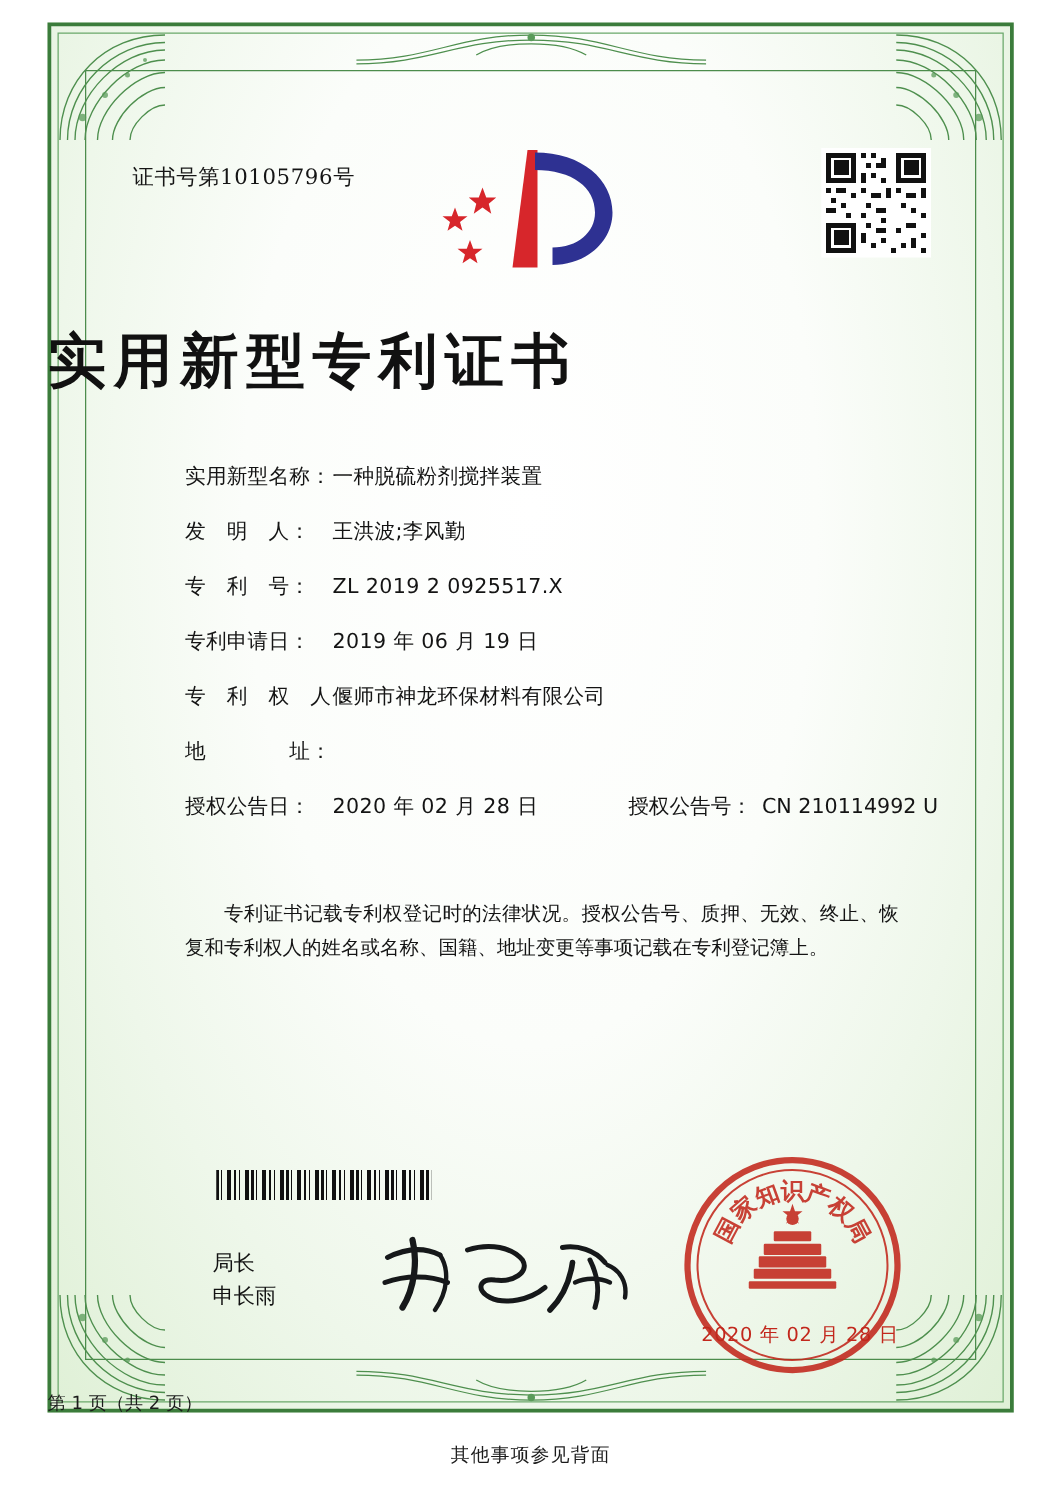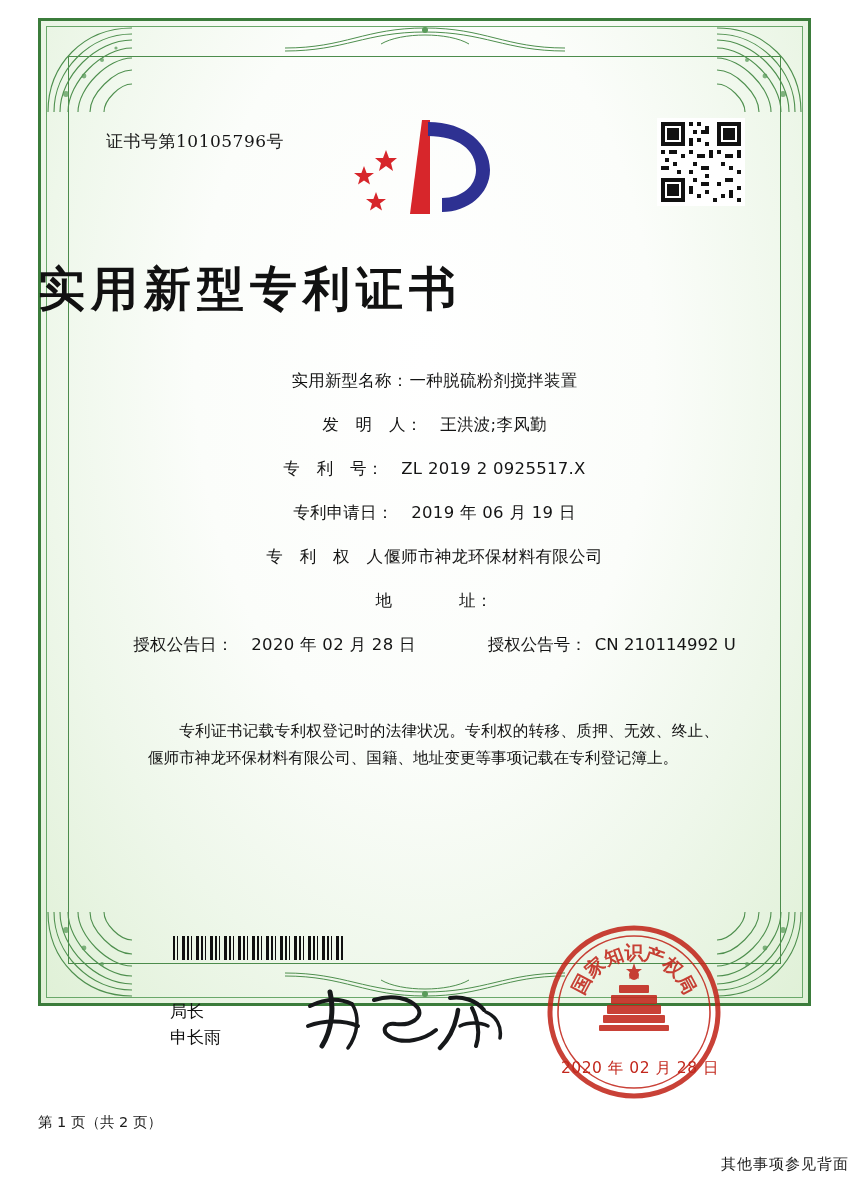--- a/index.html
+++ b/index.html
@@ -15,21 +15,21 @@
     position: relative;
     overflow: hidden;
   }
 
   
   .cert-page {
     position: absolute;
     left: 38px;
     top: 18px;
     width: 773px;
-    height: 988px;
+    height: 1112px;
     background:
       radial-gradient(ellipse at 50% 35%, #ffffff 0%, #fbfdfa 42%, #eef7ea 70%, #dff0d6 100%);
     box-sizing: border-box;
   }
 
   
   .frame-outer {
     position: absolute;
     inset: 0;
     border: 3px solid #3b7c3b;
@@ -120,21 +120,20 @@
     right: 90px;
     font-size: 16.5px;
     color: #141414;
     font-family: "DejaVu Sans", "Liberation Sans", sans-serif;
   }
   .field-row {
     display: flex;
     align-items: baseline;
     margin-bottom: 22px;
     white-space: nowrap;
-    justify-content: center;
   }
   .field-label {
     width: 118px;
     flex: none;
     letter-spacing: 0.2px;
   }
   .field-value {
     letter-spacing: 0.3px;
   }
   .field-row.dual .second-label {
@@ -221,21 +220,21 @@
     left: 0; right: 0;
     top: 1095px;
     font-size: 14.5px;
     color: #1b1b1b;
     font-family: "DejaVu Sans", "Liberation Sans", sans-serif;
   }
   .back-note {
     position: absolute;
     left: 0; right: 0;
     top: 1155px;
-    text-align: right;
+    text-align: center;
     font-size: 15px;
     color: #1b1b1b;
     font-family: "DejaVu Sans", "Liberation Sans", sans-serif;
     letter-spacing: 1px;
   }
 </style>
 </head>
 <body>
 
 <div class="cert-page">
@@ -438,21 +437,21 @@
     </div>
     <div class="field-row dual">
       <span class="field-label">授权公告日：</span>
       <span class="field-value">2020 年 02 月 28 日</span>
       <span class="second-label">授权公告号：</span>
       <span class="second-value">CN 210114992 U</span>
     </div>
   </div>
 
   <div class="body-text">
-    <p>专利证书记载专利权登记时的法律状况。专利权的转移、质押、无效、终止、偃师市神龙环保材料有限公司、国籍、地址变更等事项记载在专利登记簿上。</p>
+    <p>专利证书记载专利权登记时的法律状况。授权公告号、质押、无效、终止、恢复和专利权人的姓名或名称、国籍、地址变更等事项记载在专利登记簿上。</p>
   </div>
 
   <div class="barcode"></div>
 
   <div class="sig-block">
     <div>局长</div>
     <div>申长雨</div>
   </div>
   <div class="handwriting">
     <svg width="210" height="70" viewBox="0 0 210 70">

